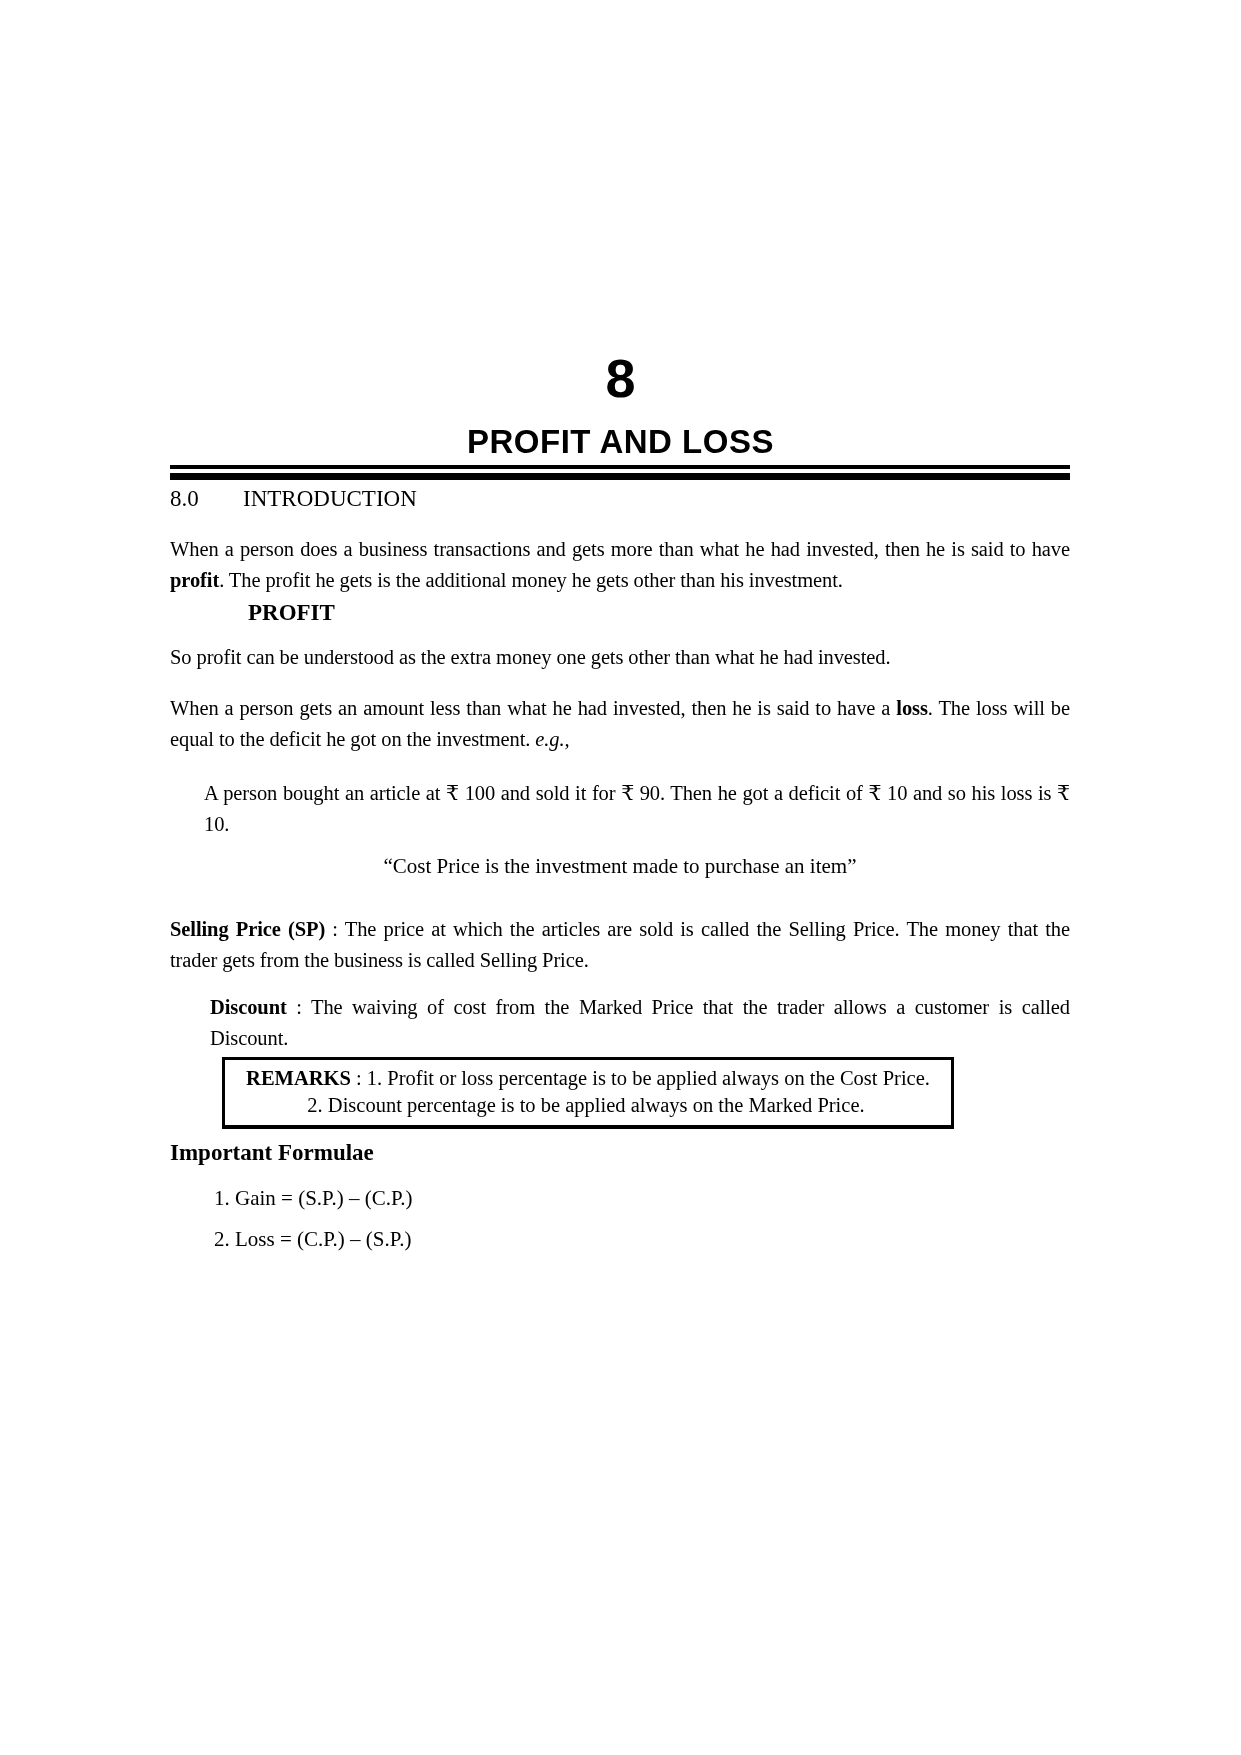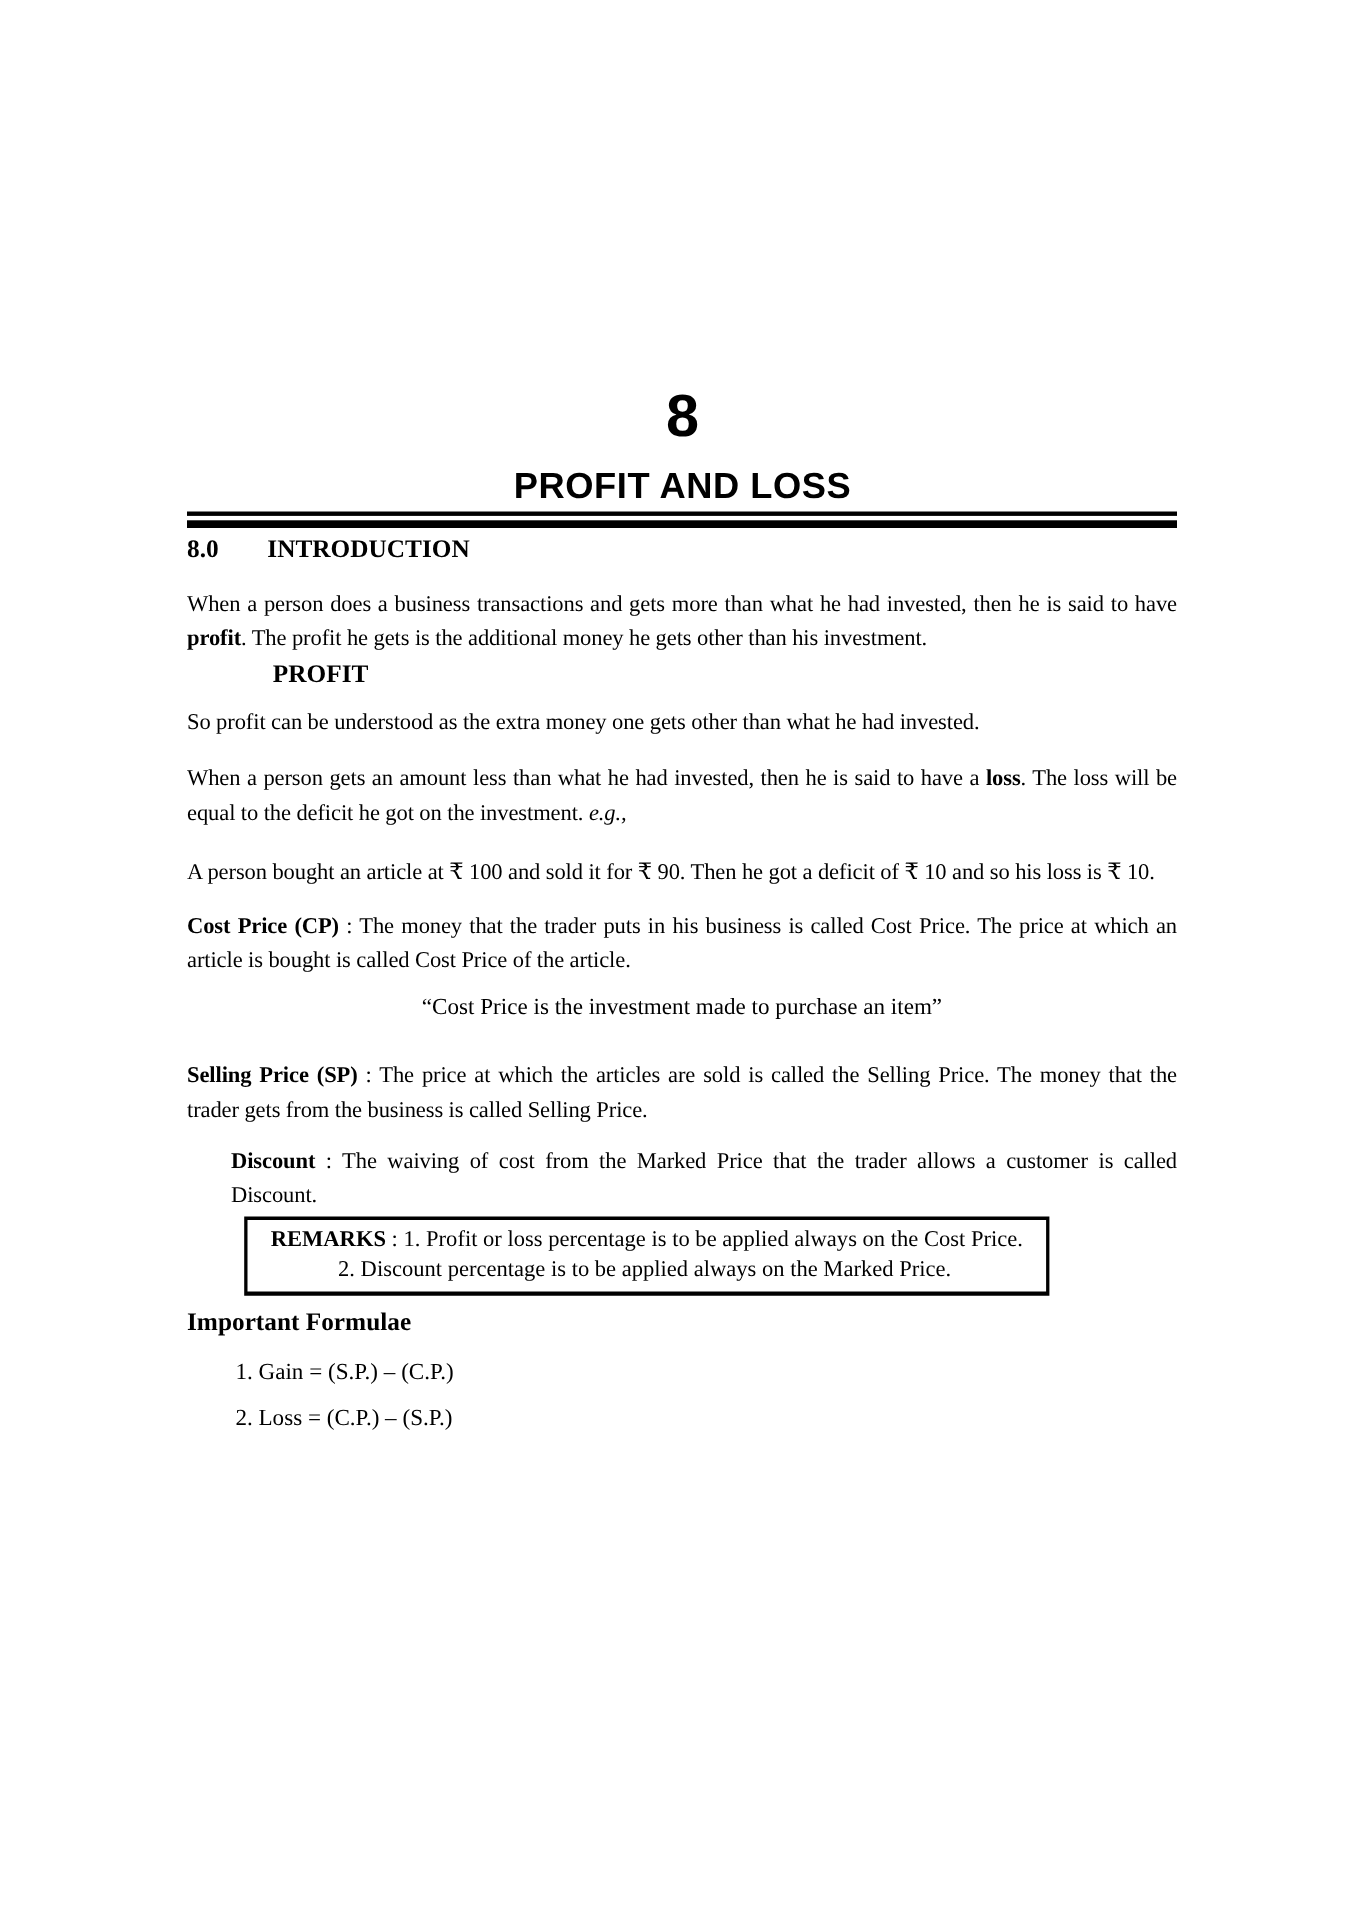--- a/index.html
+++ b/index.html
@@ -23,21 +23,21 @@
     margin:19px 0 0 0;
     text-align:center;
     font-family:"Liberation Sans","DejaVu Sans",sans-serif;
     font-weight:bold;font-size:33px;line-height:34px;letter-spacing:0.5px;
   }
   .title-rule{margin-top:6px;}
   .title-rule .thin{height:4px;background:#000;}
   .title-rule .thick{height:7px;background:#000;margin-top:4px;}
   .section-heading{
     margin:6px 0 0 0;
-    font-weight:bold;font-size:23px;line-height:26px;
+    font-weight:normal;font-size:23px;line-height:26px;
   }
   .section-heading .num{display:inline-block;width:73px;}
   .para{
     font-size:20.5px;line-height:31px;
     text-align:justify;
     letter-spacing:-0.1px;
     white-space:pre-wrap;
   }
   .sub-heading{
     margin:0 0 0 78px;
@@ -71,21 +71,21 @@
   }
   .b{font-weight:bold;}
   .i{font-style:italic;}
   
   .mt-p1{margin-top:22px;}
   .mt-profit-h{margin-top:4px;}
   .mt-profit-p{margin-top:16px;}
   .mt-eg{margin-top:19px;}
   .mt-loss-h{margin-top:14px;}
   .mt-loss-p{margin-top:20px;}
-  .mt-loss-eg{margin-top:23px;}
+  .mt-loss-eg{margin-top:23px;margin-left:34px;}
   .mt-cp{margin-top:18px;}
   .mt-quote{margin-top:11px;}
   .mt-sp{margin-top:32px;}
   .mt-disc{margin-top:16px;margin-left:40px;}
   .mt-gain{margin-top:17px;}
   .mt-loss-f{margin-top:11px;}
 </style>
 </head>
 <body>
 
@@ -108,21 +108,20 @@
     <div class="sub-heading mt-profit-h">PROFIT</div>
 
     <div class="para mt-profit-p">So profit can be understood as the extra money one gets other than what he had invested.</div>
 
 
 
     <div class="para mt-loss-p"><span>When a person gets an amount less than what he had invested, then he is said to have a </span><span class="b">loss</span><span>. The loss will be equal to the deficit he got on the investment. </span><span class="i">e.g.,</span></div>
 
     <div class="para mt-loss-eg">A person bought an article at ₹ 100 and sold it for ₹ 90. Then he got a deficit of ₹ 10 and so his loss is ₹ 10.</div>
 
-    <div class="para mt-cp"><span class="b">Cost Price (CP)</span><span> : The money that the trader puts in his business is called Cost Price. The price at which an article is bought is called Cost Price of the article.</span></div>
 
     <div class="quote mt-quote">“Cost Price is the investment made to purchase an item”</div>
 
     <div class="para mt-sp"><span class="b">Selling Price (SP)</span><span> : The price at which the articles are sold is called the Selling Price. The money that the trader gets from the business is called Selling Price.</span></div>
 
     <div class="para mt-disc"><span class="b">Discount</span><span> : The waiving of cost from the Marked Price that the trader allows a customer is called Discount.</span></div>
 
     <div class="remarks-box">
       <div class="rline first"><span class="b">REMARKS</span><span> : 1. Profit or loss percentage is to be applied always on the Cost Price.</span></div>
       <div class="rline">2. Discount percentage is to be applied always on the Marked Price.</div>

